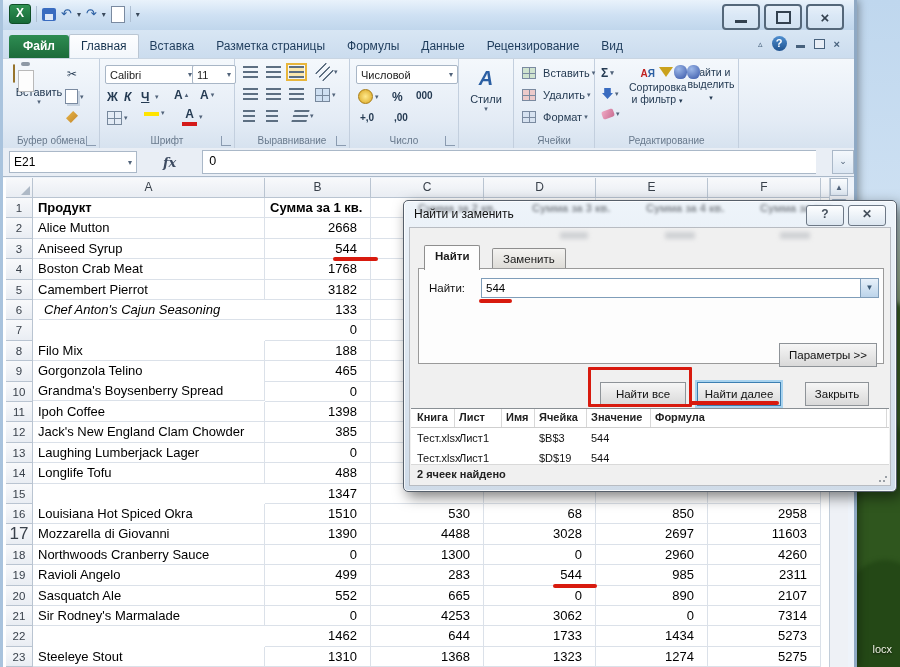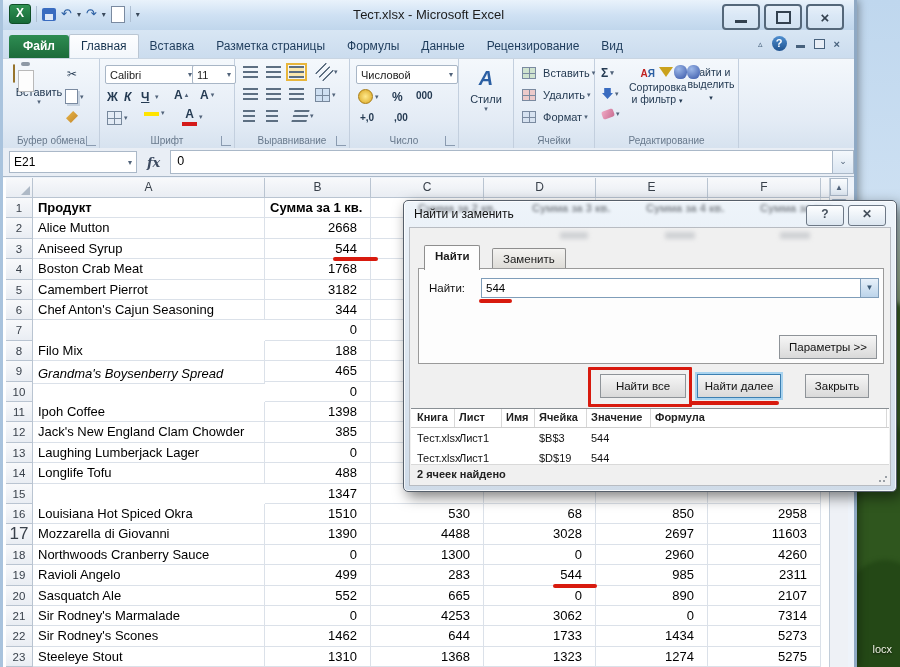--- a/index.html
+++ b/index.html
@@ -87,21 +87,21 @@
   .binoc:before,.binoc:after{content:"";position:absolute;top:2px;width:13px;height:14px;border-radius:45%;
     background:radial-gradient(circle at 35% 30%,#9db8e8,#3756a8);}
   .binoc:before{left:0;} .binoc:after{right:0;}
   .funnel{width:0;height:0;border-left:7px solid transparent;border-right:7px solid transparent;border-top:10px solid #caa21d;}
   .sort-a{color:#c02020;font-weight:bold;font-size:10px;} .sort-я{color:#2b5fa3;font-weight:bold;font-size:10px;}
   .two-line{font-size:10.5px;color:#243a52;text-align:center;line-height:12px;}
   .eraser{width:12px;height:8px;background:linear-gradient(135deg,#f0a9c4,#c86d92);border-radius:2px;transform:rotate(-20deg);}
   .filldown{width:11px;height:11px;background:#3a6cc0;clip-path:polygon(20% 0,80% 0,80% 45%,100% 45%,50% 100%,0 45%,20% 45%);}
   
   .fbar{position:absolute;left:0;top:148px;right:0;height:28px;background:#e9eef5;
-    border-bottom:1px solid #aab8c8;display:flex;align-items:center;}
+    border-bottom:1px solid #aab8c8;display:flex;align-items:center;gap:16px;}
   .namebox{width:118px;height:20px;margin-left:6px;background:#fff;border:1px solid #aab8c8;
     display:flex;align-items:center;justify-content:space-between;padding:0 4px;font-size:12px;}
   .fx{font-family:"DejaVu Serif",serif;font-style:italic;font-weight:bold;font-size:13px;color:#3c4document0;margin:0 10px;color:#3c4a60;}
   .fval{flex:1;height:20px;background:#fff;border:1px solid #aab8c8;border-right:none;
     font-size:12.5px;padding:1px 6px;line-height:19px;}
   .fdrop{width:20px;height:22px;background:linear-gradient(#f4f8fc,#dbe6f2);border:1px solid #aab8c8;
     text-align:center;font-size:9px;color:#51637a;line-height:20px;}
   
   .grid{position:absolute;left:0;top:178px;width:833px;bottom:0;background:#fff;overflow:hidden;}
   .colhdr,.rowhdr,.corner{background:linear-gradient(#f8f9fb,#e9edf3);border-right:1px solid #b9c4d1;
@@ -139,21 +139,21 @@
   .dpanel{position:absolute;left:8px;top:40px;width:466px;height:96px;background:#fdfdfd;
     border:1px solid #9a9a9a;box-sizing:border-box;z-index:3;}
   .dlabel{position:absolute;left:10px;top:13px;font-size:11.5px;color:#111;}
   .dcombo{position:absolute;left:62px;top:9px;width:398px;height:20px;background:#fff;
     border:1px solid #7f9db9;box-sizing:border-box;font-size:11.5px;line-height:18px;padding-left:4px;}
   .dcombo-btn{position:absolute;right:0;top:0;width:17px;height:18px;
     background:linear-gradient(#e8f1fa,#bcd4ea);border-left:1px solid #7f9db9;text-align:center;
     font-size:8px;color:#3c5a76;line-height:17px;}
   .dbtn{position:absolute;height:24px;border:1px solid #8e9398;border-radius:0;
     background:linear-gradient(#f6f6f6,#e9e9e9 45%,#d9d9d9);font-size:11.5px;text-align:center;
-    line-height:22px;color:#111;box-sizing:border-box;}
+    line-height:22px;color:#111;box-sizing:border-box;margin-top:8px;}
   .dbtn.focus{border-color:#3c7fb1;box-shadow:0 0 0 2px #a8d3ef;}
   .results{position:absolute;left:1px;right:1px;top:180px;height:62px;background:#fff;
     border-top:1px solid #898f94;border-bottom:1px solid #898f94;z-index:3;}
   .rhead{position:absolute;top:0;height:18px;font-size:11px;font-weight:bold;color:#222;
     line-height:17px;border-right:1px solid #d8d8d8;padding-left:4px;box-sizing:border-box;}
   .rcell{position:absolute;font-size:11px;color:#111;line-height:19px;padding-left:4px;}
   .rheadline{position:absolute;left:0;right:0;top:18px;height:1px;background:#cfcfcf;}
   .dstatus{position:absolute;left:1px;right:1px;bottom:1px;height:19px;background:#f0f0f0;
     border-top:1px solid #d9d9d9;font-size:11px;font-weight:bold;color:#222;line-height:18px;padding-left:6px;z-index:3;}
   .grip{position:absolute;right:2px;bottom:2px;width:10px;height:10px;z-index:4;
@@ -184,21 +184,20 @@
       <span class="qsep"></span>
       <span class="floppy"></span>
       <span class="qbtn">↶</span>
       <span class="tiny-drop">▾</span>
       <span class="qbtn">↷</span>
       <span class="tiny-drop">▾</span>
       <span class="newdoc"></span>
       <span class="qsep"></span>
       <span class="tiny-drop">▾</span>
     </div>
-    <div class="title-text">Тест.xlsx - Microsoft Excel</div>
     <div class="winbtns">
       <div class="wbtn">
           <span class="glyph-min"></span>
         </div>
       <div class="wbtn">
           <span class="glyph-max"></span>
         </div>
       <div class="wbtn">
           <span class="glyph-close">×</span>
         </div>
@@ -438,22 +437,22 @@
       <div class="cell num" style="left: 593px; top: 81.2px; width: 112px; height: 20.4px;"></div>
       <div class="cell num" style="left: 705px; top: 81.2px; width: 113px; height: 20.4px;"></div>
       <div class="rowhdr" style="left: 3px; top: 101.6px; width: 27px; height: 20.4px; line-height: 20.4px; font-size: 11.5px;">5</div>
       <div class="cell" style="left: 30px; top: 101.6px; width: 232px; height: 20.4px;">Camembert Pierrot</div>
       <div class="cell num" style="left: 262px; top: 101.6px; width: 106px; height: 20.4px;">3182</div>
       <div class="cell num" style="left: 368px; top: 101.6px; width: 113px; height: 20.4px;"></div>
       <div class="cell num" style="left: 481px; top: 101.6px; width: 112px; height: 20.4px;"></div>
       <div class="cell num" style="left: 593px; top: 101.6px; width: 112px; height: 20.4px;"></div>
       <div class="cell num" style="left: 705px; top: 101.6px; width: 113px; height: 20.4px;"></div>
       <div class="rowhdr" style="left: 3px; top: 122px; width: 27px; height: 20.4px; line-height: 20.4px; font-size: 11.5px;">6</div>
-      <div class="cell" style="left: 30px; top: 122px; width: 232px; height: 20.4px;">Chef Anton's Cajun Seasoning</div>
-      <div class="cell num" style="left: 262px; top: 122px; width: 106px; height: 20.4px;">344</div>
+      <div class="cell" style="left: 36px; top: 122px; width: 232px; height: 20.4px; font-style: italic;">Chef Anton's Cajun Seasoning</div>
+      <div class="cell num" style="left: 262px; top: 122px; width: 106px; height: 20.4px;">133</div>
       <div class="cell num" style="left: 368px; top: 122px; width: 113px; height: 20.4px;"></div>
       <div class="cell num" style="left: 481px; top: 122px; width: 112px; height: 20.4px;"></div>
       <div class="cell num" style="left: 593px; top: 122px; width: 112px; height: 20.4px;"></div>
       <div class="cell num" style="left: 705px; top: 122px; width: 113px; height: 20.4px;"></div>
       <div class="rowhdr" style="left: 3px; top: 142.4px; width: 27px; height: 20.4px; line-height: 20.4px; font-size: 11.5px;">7</div>
       <div class="cell num" style="left: 262px; top: 142.4px; width: 106px; height: 20.4px;">0</div>
       <div class="cell num" style="left: 368px; top: 142.4px; width: 113px; height: 20.4px;"></div>
       <div class="cell num" style="left: 481px; top: 142.4px; width: 112px; height: 20.4px;"></div>
       <div class="cell num" style="left: 593px; top: 142.4px; width: 112px; height: 20.4px;"></div>
       <div class="cell num" style="left: 705px; top: 142.4px; width: 113px; height: 20.4px;"></div>
@@ -465,21 +464,21 @@
       <div class="cell num" style="left: 593px; top: 162.8px; width: 112px; height: 20.4px;"></div>
       <div class="cell num" style="left: 705px; top: 162.8px; width: 113px; height: 20.4px;"></div>
       <div class="rowhdr" style="left: 3px; top: 183.2px; width: 27px; height: 20.4px; line-height: 20.4px; font-size: 11.5px;">9</div>
       <div class="cell" style="left: 30px; top: 183.2px; width: 232px; height: 20.4px;">Gorgonzola Telino</div>
       <div class="cell num" style="left: 262px; top: 183.2px; width: 106px; height: 20.4px;">465</div>
       <div class="cell num" style="left: 368px; top: 183.2px; width: 113px; height: 20.4px;"></div>
       <div class="cell num" style="left: 481px; top: 183.2px; width: 112px; height: 20.4px;"></div>
       <div class="cell num" style="left: 593px; top: 183.2px; width: 112px; height: 20.4px;"></div>
       <div class="cell num" style="left: 705px; top: 183.2px; width: 113px; height: 20.4px;"></div>
       <div class="rowhdr" style="left: 3px; top: 203.6px; width: 27px; height: 20.4px; line-height: 20.4px; font-size: 11.5px;">10</div>
-      <div class="cell" style="left: 30px; top: 186px; width: 232px; height: 20.4px; font-style: italic;">Grandma's Boysenberry Spread</div>
+      <div class="cell" style="left: 30px; top: 203px; width: 232px; height: 20.4px;">Grandma's Boysenberry Spread</div>
       <div class="cell num" style="left: 262px; top: 203.6px; width: 106px; height: 20.4px;">0</div>
       <div class="cell num" style="left: 368px; top: 203.6px; width: 113px; height: 20.4px;"></div>
       <div class="cell num" style="left: 481px; top: 203.6px; width: 112px; height: 20.4px;"></div>
       <div class="cell num" style="left: 593px; top: 203.6px; width: 112px; height: 20.4px;"></div>
       <div class="cell num" style="left: 705px; top: 203.6px; width: 113px; height: 20.4px;"></div>
       <div class="rowhdr" style="left: 3px; top: 224px; width: 27px; height: 20.4px; line-height: 20.4px; font-size: 11.5px;">11</div>
       <div class="cell" style="left: 30px; top: 224px; width: 232px; height: 20.4px;">Ipoh Coffee</div>
       <div class="cell num" style="left: 262px; top: 224px; width: 106px; height: 20.4px;">1398</div>
       <div class="cell num" style="left: 368px; top: 224px; width: 113px; height: 20.4px;"></div>
       <div class="cell num" style="left: 481px; top: 224px; width: 112px; height: 20.4px;"></div>
@@ -548,21 +547,20 @@
       <div class="cell num" style="left: 593px; top: 407.6px; width: 112px; height: 20.4px;">890</div>
       <div class="cell num" style="left: 705px; top: 407.6px; width: 113px; height: 20.4px;">2107</div>
       <div class="rowhdr" style="left: 3px; top: 428px; width: 27px; height: 20.4px; line-height: 20.4px; font-size: 11.5px;">21</div>
       <div class="cell" style="left: 30px; top: 428px; width: 232px; height: 20.4px;">Sir Rodney's Marmalade</div>
       <div class="cell num" style="left: 262px; top: 428px; width: 106px; height: 20.4px;">0</div>
       <div class="cell num" style="left: 368px; top: 428px; width: 113px; height: 20.4px;">4253</div>
       <div class="cell num" style="left: 481px; top: 428px; width: 112px; height: 20.4px;">3062</div>
       <div class="cell num" style="left: 593px; top: 428px; width: 112px; height: 20.4px;">0</div>
       <div class="cell num" style="left: 705px; top: 428px; width: 113px; height: 20.4px;">7314</div>
       <div class="rowhdr" style="left: 3px; top: 448.4px; width: 27px; height: 20.4px; line-height: 20.4px; font-size: 11.5px;">22</div>
-      <div class="cell" style="left: 30px; top: 448.4px; width: 232px; height: 20.4px;">Sir Rodney's Scones</div>
       <div class="cell num" style="left: 262px; top: 448.4px; width: 106px; height: 20.4px;">1462</div>
       <div class="cell num" style="left: 368px; top: 448.4px; width: 113px; height: 20.4px;">644</div>
       <div class="cell num" style="left: 481px; top: 448.4px; width: 112px; height: 20.4px;">1733</div>
       <div class="cell num" style="left: 593px; top: 448.4px; width: 112px; height: 20.4px;">1434</div>
       <div class="cell num" style="left: 705px; top: 448.4px; width: 113px; height: 20.4px;">5273</div>
       <div class="rowhdr" style="left: 3px; top: 468.8px; width: 27px; height: 20.4px; line-height: 20.4px; font-size: 11.5px;">23</div>
       <div class="cell" style="left: 30px; top: 468.8px; width: 232px; height: 20.4px;">Steeleye Stout</div>
       <div class="cell num" style="left: 262px; top: 468.8px; width: 106px; height: 20.4px;">1310</div>
       <div class="cell num" style="left: 368px; top: 468.8px; width: 113px; height: 20.4px;">1368</div>
       <div class="cell num" style="left: 481px; top: 468.8px; width: 112px; height: 20.4px;">1323</div>

